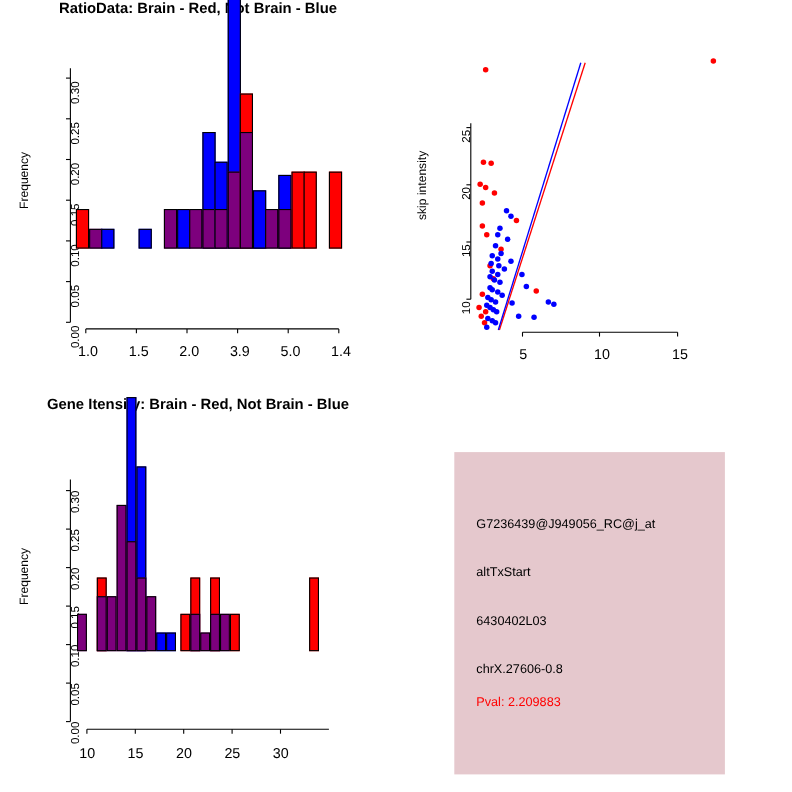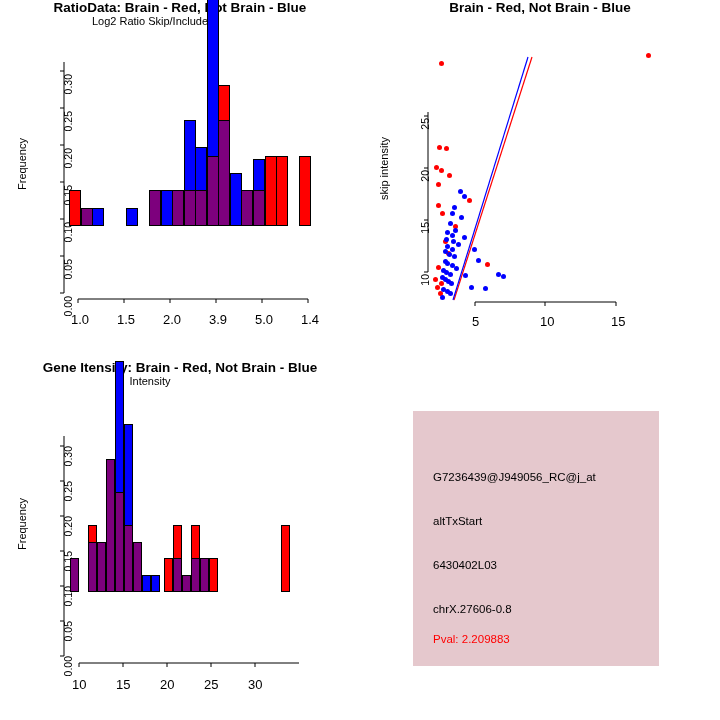--- a/index.html
+++ b/index.html
@@ -94,21 +94,20 @@
 </style>
 </head>
 <body>
 
 <div class="panel" style="left:0px; top:0px; width:360px; height:360px;">
 
   <div class="ptitle" style="left:0px; top:20px; width:360px;">RatioData: Brain - Red, Not Brain - Blue</div>
 
   <div class="axis-label-y" style="left:16px; top:190px;">Frequency</div>
 
-  <div class="axis-label" style="left:40px; top:340px; width:300px;">Log2 Ratio Skip/Include</div>
 
   <div class="tick-lab-y" style="left:48px; top:290px;">0.00</div>
   <div class="tick-lab-y" style="left:48px; top:253px;">0.05</div>
   <div class="tick-lab-y" style="left:48px; top:216px;">0.10</div>
   <div class="tick-lab-y" style="left:48px; top:179px;">0.15</div>
   <div class="tick-lab-y" style="left:48px; top:142px;">0.20</div>
   <div class="tick-lab-y" style="left:48px; top:105px;">0.25</div>
   <div class="tick-lab-y" style="left:48px; top:68px;">0.30</div>
 
   <div class="tick-lab" style="left:71px; top:312px;">1.0</div>
@@ -161,21 +160,20 @@
     <div class="bar bar-blue" style="left:253px; width:12px; height:67px; bottom:67px;"></div>
     <div class="bar bar-ov" style="left:253px; width:12px; height:36px; bottom:67px;"></div>
     <div class="bar bar-red" style="left:265px; width:12px; height:70px; bottom:67px;"></div>
     <div class="bar bar-red" style="left:276px; width:12px; height:70px; bottom:67px;"></div>
     <div class="bar bar-red" style="left:299px; width:12px; height:70px; bottom:67px;"></div>
   </div>
 </div>
 
 <div class="panel" style="left:360px; top:0px; width:360px; height:360px;">
 
-  <div class="ptitle" style="left:0px; top:20px; width:360px;">Brain - Red, Not Brain - Blue</div>
 
   <div class="axis-label-y" style="left:18px; top:200px;">skip intensity</div>
 
 
   <div class="tick-lab-y" style="left:53px; top:268px;">10</div>
   <div class="tick-lab-y" style="left:53px; top:216px;">15</div>
   <div class="tick-lab-y" style="left:53px; top:164px;">20</div>
   <div class="tick-lab-y" style="left:53px; top:112px;">25</div>
 
   <div class="tick-lab" style="left:112px; top:314px;">5</div>
@@ -263,21 +261,20 @@
     <div class="dot dot-blue" style="left:80px;  top:295px;"></div>
   </div>
 </div>
 
 <div class="panel" style="left:0px; top:360px; width:400px; height:360px;">
 
   <div class="ptitle" style="left:0px; top:22px; width:360px;">Gene Itensity: Brain - Red, Not Brain - Blue</div>
 
   <div class="axis-label-y" style="left:16px; top:190px;">Frequency</div>
 
-  <div class="axis-label" style="left:40px; top:345px; width:300px;">Intensity</div>
 
   <div class="tick-lab-y" style="left:48px; top:290px;">0.00</div>
   <div class="tick-lab-y" style="left:48px; top:255px;">0.05</div>
   <div class="tick-lab-y" style="left:48px; top:220px;">0.10</div>
   <div class="tick-lab-y" style="left:48px; top:185px;">0.15</div>
   <div class="tick-lab-y" style="left:48px; top:150px;">0.20</div>
   <div class="tick-lab-y" style="left:48px; top:115px;">0.25</div>
   <div class="tick-lab-y" style="left:48px; top:80px;">0.30</div>
 
   <div class="tick-lab" style="left:72px;  top:317px;">10</div>
@@ -321,19 +318,19 @@
     <div class="bar bar-ov" style="left:173px; width:9px;  height:34px; bottom:64px;"></div>
     <div class="bar bar-ov" style="left:182px; width:9px;  height:17px; bottom:64px;"></div>
     <div class="bar bar-red" style="left:191px; width:9px;  height:67px; bottom:64px;"></div>
     <div class="bar bar-ov" style="left:191px; width:9px;  height:34px; bottom:64px;"></div>
     <div class="bar bar-ov" style="left:200px; width:9px;  height:34px; bottom:64px;"></div>
     <div class="bar bar-red" style="left:209px; width:9px;  height:34px; bottom:64px;"></div>
     <div class="bar bar-red" style="left:281px; width:9px;  height:67px; bottom:64px;"></div>
   </div>
 </div>
 
-<div class="infobox" style="left:413px; top:411px; width:246px; height:255px;">
+<div class="infobox" style="left:413px; top:411px; width:246px; height:293px;">
   <div class="line" style="left:20px; top:60px;">G7236439@J949056_RC@j_at</div>
   <div class="line" style="left:20px; top:104px;">altTxStart</div>
   <div class="line" style="left:20px; top:148px;">6430402L03</div>
   <div class="line" style="left:20px; top:192px;">chrX.27606-0.8</div>
   <div class="line pval" style="left:20px; top:222px;">Pval: 2.209883</div>
 </div>
 
 </body></html>

